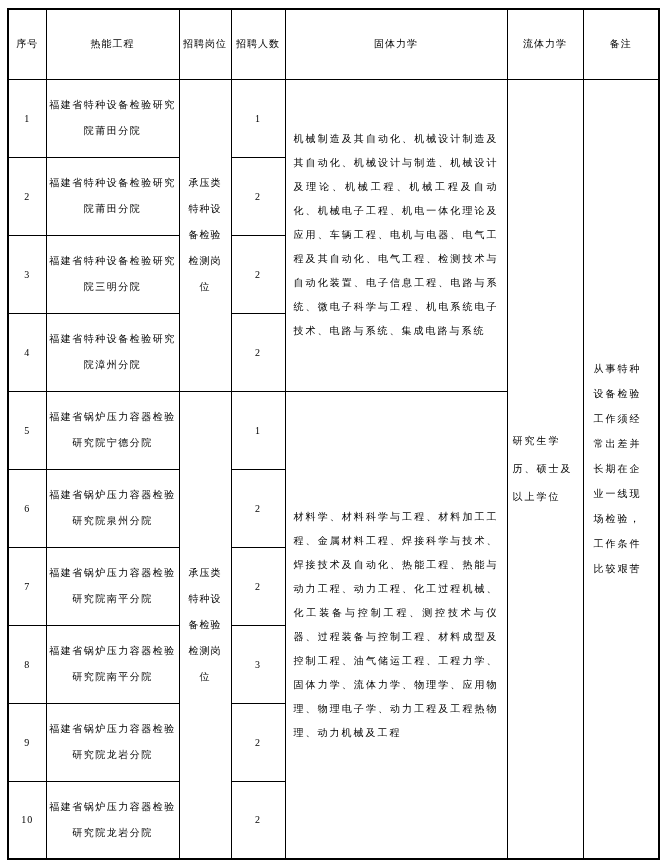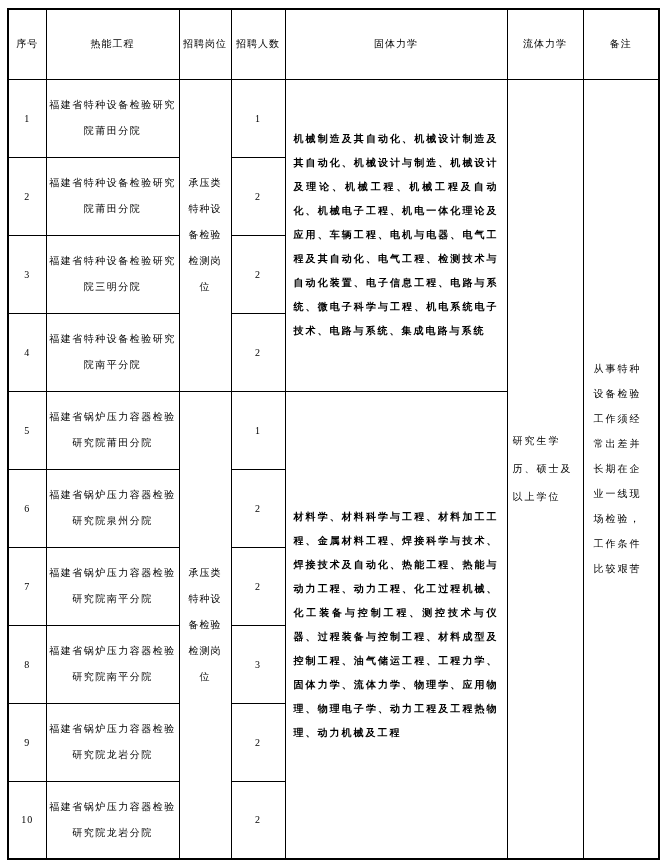--- a/index.html
+++ b/index.html
@@ -56,21 +56,20 @@
   }
   .c-count {
     text-align: center;
     letter-spacing: 1px;
   }
   .c-major {
     text-align: justify;
     padding: 21px 8px;
     line-height: 24px;
     letter-spacing: 2px;
-    font-weight: bold;
   }
   .c-edu {
     text-align: left;
     padding: 0 5px;
     line-height: 28px;
     letter-spacing: 2px;
   }
   .c-remark {
     text-align: left;
     padding: 0 10px;
@@ -117,26 +116,26 @@
       <td class="c-unit">福建省特种设备检验研究院莆田分院</td>
       <td class="c-count">2</td>
     </tr>
     <tr>
       <td class="c-no">3</td>
       <td class="c-unit">福建省特种设备检验研究院三明分院</td>
       <td class="c-count">2</td>
     </tr>
     <tr>
       <td class="c-no">4</td>
-      <td class="c-unit">福建省特种设备检验研究院南平分院</td>
+      <td class="c-unit">福建省特种设备检验研究院漳州分院</td>
       <td class="c-count">2</td>
     </tr>
     <tr>
       <td class="c-no">5</td>
-      <td class="c-unit">福建省锅炉压力容器检验研究院莆田分院</td>
+      <td class="c-unit">福建省锅炉压力容器检验研究院宁德分院</td>
       <td class="c-pos" rowspan="6">承压类特种设备检验检测岗位</td>
       <td class="c-count">1</td>
       <td class="c-major" rowspan="6">材料学、材料科学与工程、材料加工工程、金属材料工程、焊接科学与技术、焊接技术及自动化、热能工程、热能与动力工程、动力工程、化工过程机械、化工装备与控制工程、测控技术与仪器、过程装备与控制工程、材料成型及控制工程、油气储运工程、工程力学、固体力学、流体力学、物理学、应用物理、物理电子学、动力工程及工程热物理、动力机械及工程</td>
     </tr>
     <tr>
       <td class="c-no">6</td>
       <td class="c-unit">福建省锅炉压力容器检验研究院泉州分院</td>
       <td class="c-count">2</td>
     </tr>
     <tr>

